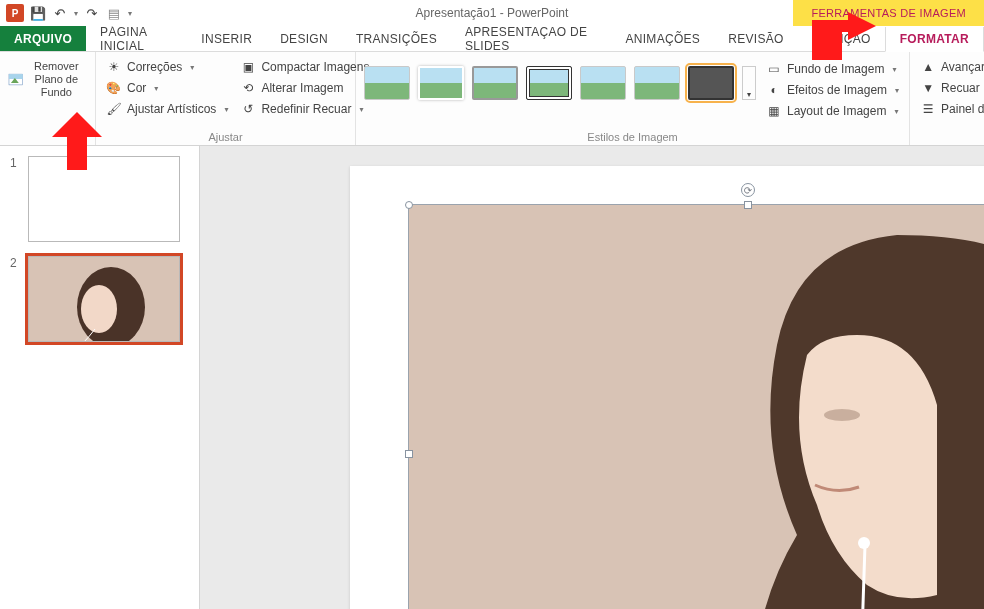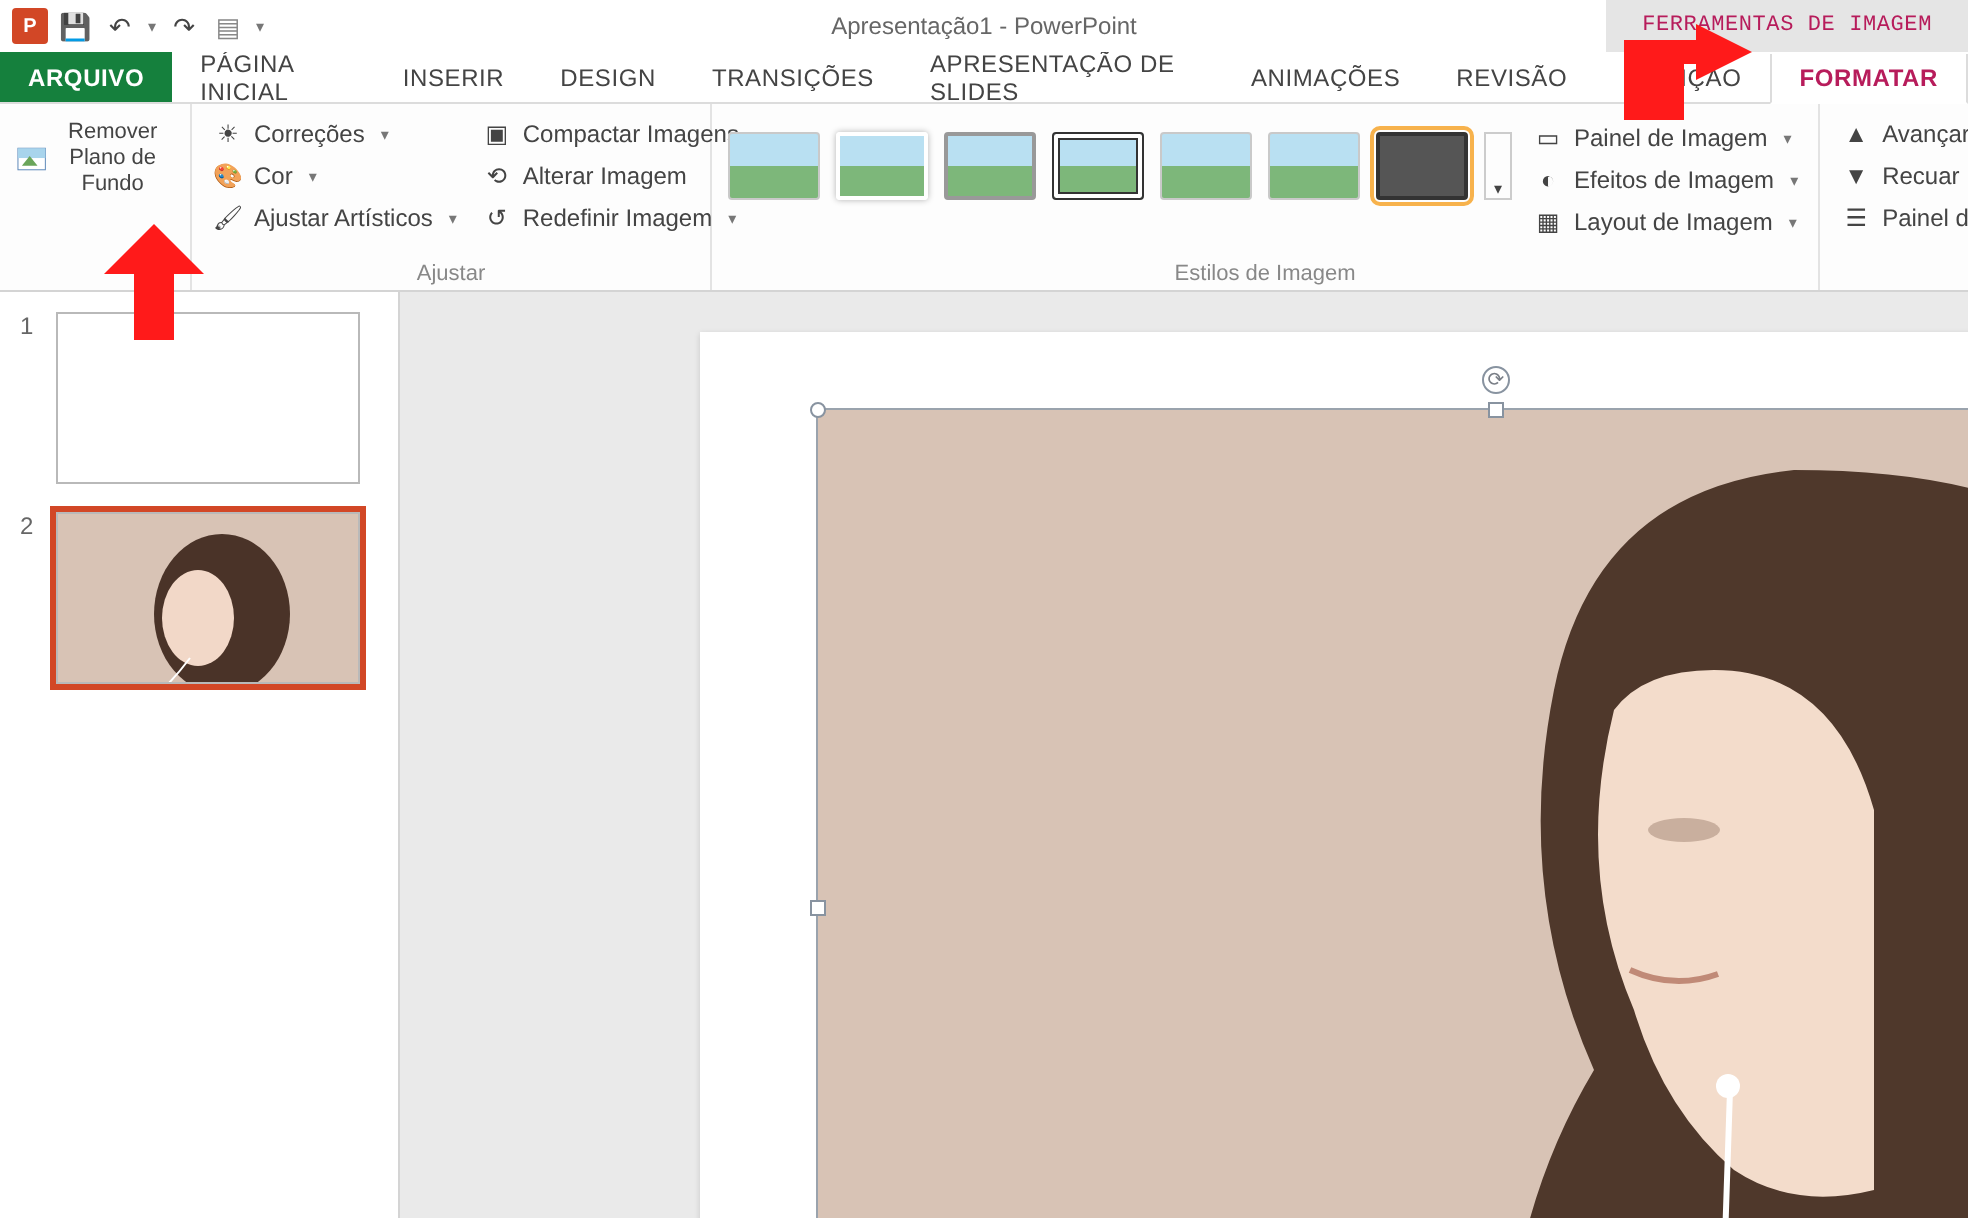--- a/index.html
+++ b/index.html
@@ -5,21 +5,21 @@
     * { margin: 0; padding: 0; box-sizing: border-box; font-family: "Segoe UI", Tahoma, sans-serif; }
     body { width: 984px; height: 609px; overflow: hidden; background: #fff; font-size: 12px; color: #444; }
 
     
     .title-row { height: 26px; display: flex; align-items: center; position: relative; background: #fff; }
     .qat { display: flex; align-items: center; gap: 6px; padding-left: 6px; }
     .qat .icon { width: 16px; height: 16px; display: inline-flex; align-items: center; justify-content: center; font-size: 13px; }
     .pp-icon { width: 18px; height: 18px; background: #d24726; color: #fff; display: flex; align-items: center; justify-content: center; font-size: 10px; font-weight: bold; border-radius: 2px; }
     .caret { font-size: 8px; color: #777; }
     .title-center { position: absolute; left: 0; right: 0; text-align: center; font-size: 12px; color: #666; pointer-events: none; }
-    .tool-context { position: absolute; right: 0; top: 0; height: 26px; background: #e5e5e5; color: #b71c5b; padding: 0 18px; display: flex; align-items: center; font-size: 11px; letter-spacing: .3px; font-family: Liberation Mono, monospace; }
+    .tool-context { position: absolute; right: 0; top: 0; height: 26px; background: #fde047; color: #b71c5b; padding: 0 18px; display: flex; align-items: center; font-size: 11px; letter-spacing: .3px; }
 
     
     .tabs { height: 26px; display: flex; align-items: stretch; border-bottom: 1px solid #dcdcdc; font-size: 12px; }
     .tab { padding: 0 14px; display: flex; align-items: center; color: #444; cursor: pointer; text-transform: uppercase; letter-spacing: .3px; }
     .tab.file { background: #15803d; color: #fff; font-weight: 600; }
     .tab.format { color: #b71c5b; margin-left: auto; background: #fff; border: 1px solid #dcdcdc; border-top: none; border-bottom: 1px solid #fff; position: relative; top: 1px; font-weight: bold; }
 
     
     .ribbon { height: 94px; background: #fdfdfd; border-bottom: 1px solid #d4d4d4; display: flex; position: relative; }
     .group { border-right: 1px solid #e3e3e3; padding: 4px 8px 2px 8px; display: flex; flex-direction: column; position: relative; }
@@ -132,21 +132,21 @@
         <div class="small-btn">
           <span class="mini-icon">▣</span>
           <span>Compactar Imagens</span>
         </div>
         <div class="small-btn">
           <span class="mini-icon">⟲</span>
           <span>Alterar Imagem</span>
         </div>
         <div class="small-btn small-dd">
           <span class="mini-icon">↺</span>
-          <span>Redefinir Imagem</span>
+          <span>Redefinir Recuar</span>
         </div>
       </div>
     </div>
     <div class="group-label">Ajustar</div>
   </div>
 
   <div class="group" style="flex:1">
     <div class="group-body" style="justify-content:space-between;width:100%">
       <div class="styles-gallery">
         <div class="thumb"></div>
@@ -154,21 +154,21 @@
         <div class="thumb frame3"></div>
         <div class="thumb frame4"></div>
         <div class="thumb"></div>
         <div class="thumb"></div>
         <div class="thumb sel"></div>
         <div class="gallery-dd">▾</div>
       </div>
       <div class="vstack" style="margin-top:2px">
         <div class="small-btn small-dd">
           <span class="mini-icon">▭</span>
-          <span>Painel de Imagem</span>
+          <span>Fundo de Imagem</span>
         </div>
         <div class="small-btn small-dd">
           <span class="mini-icon">◐</span>
           <span>Efeitos de Imagem</span>
         </div>
         <div class="small-btn small-dd">
           <span class="mini-icon">▦</span>
           <span>Layout de Imagem</span>
         </div>
       </div>

